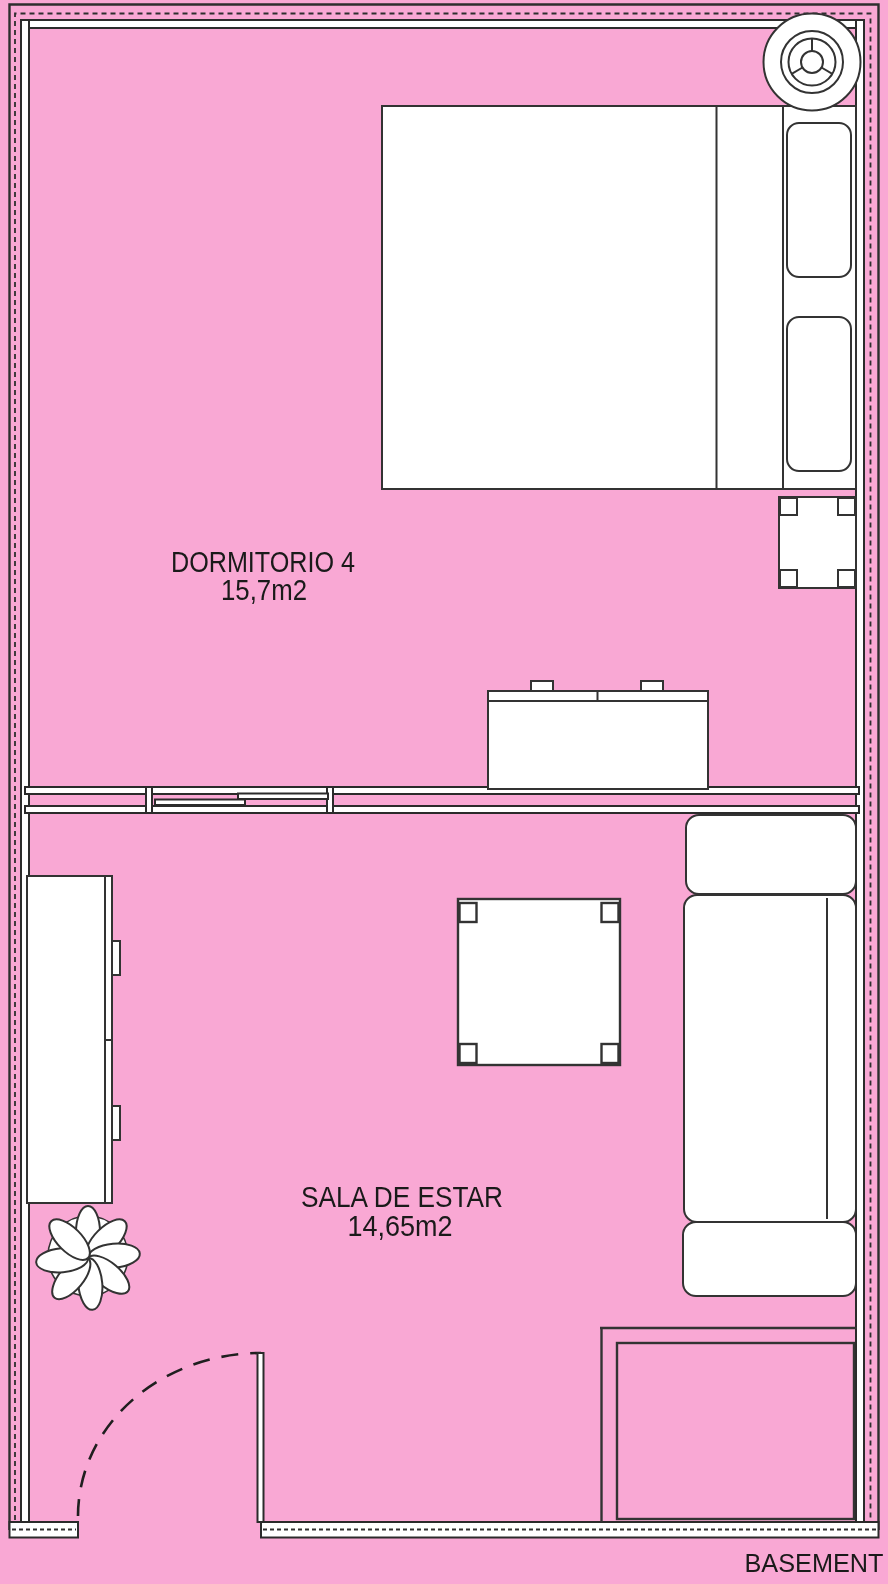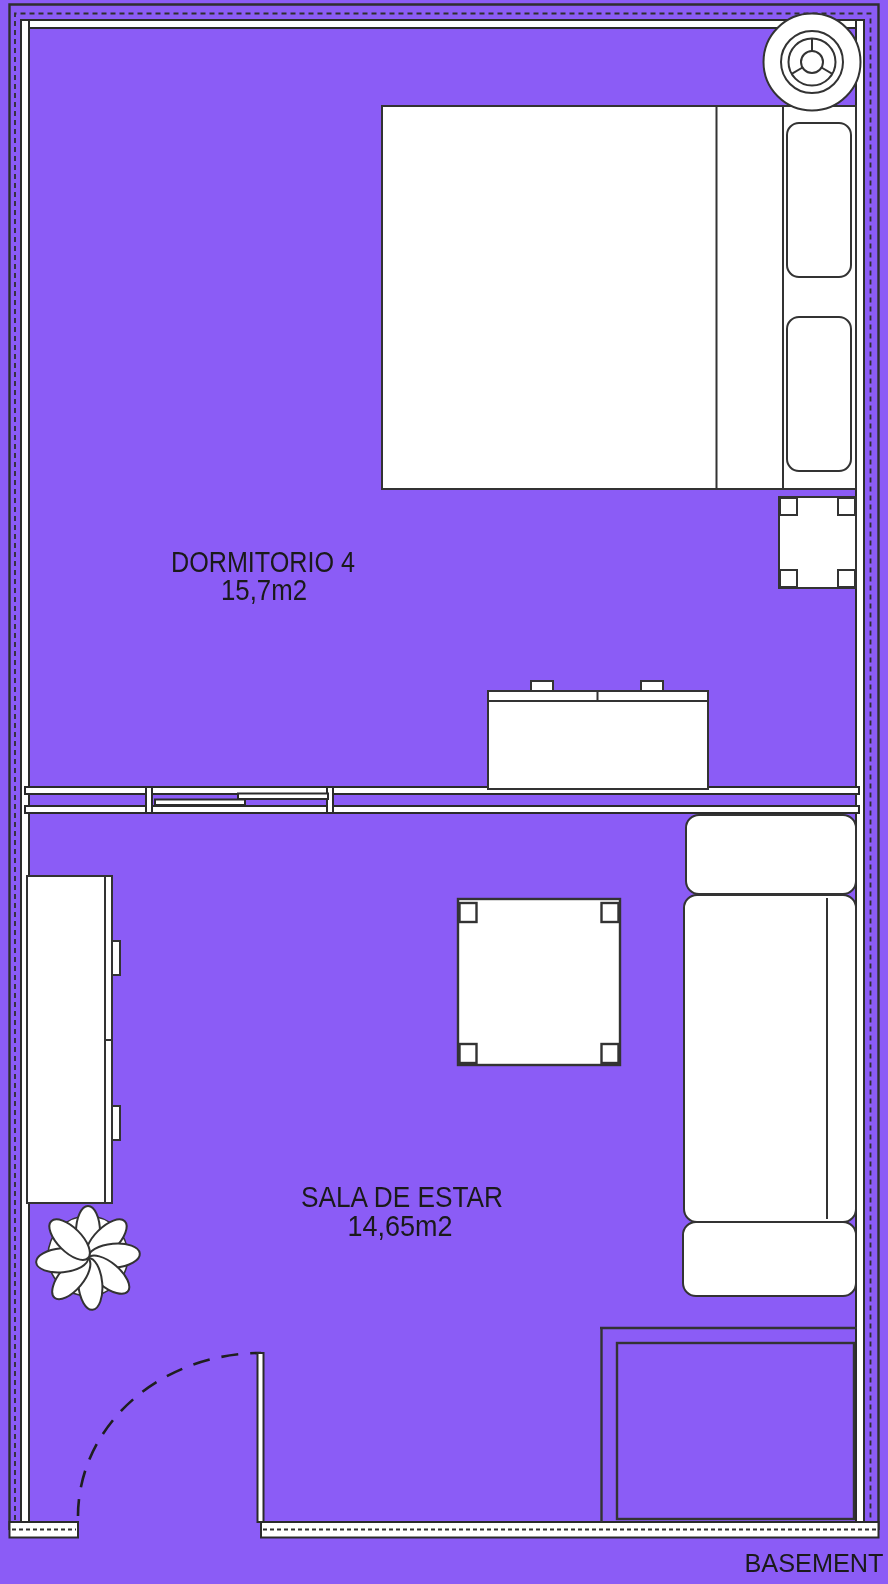--- a/index.html
+++ b/index.html
@@ -1,16 +1,16 @@
 <!DOCTYPE html>
 <html><head>
 <meta charset="utf-8">
 <style>
   html,body{margin:0;padding:0;background:#fff;}
-  #plan{position:relative;width:888px;height:1584px;background:#8b5cf6;overflow:hidden;
+  #plan{position:relative;width:888px;height:1584px;background:#f9a8d4;overflow:hidden;
         font-family:"Liberation Sans", sans-serif;}
   #plan svg{position:absolute;left:0;top:0;}
   text{fill:#1a1a1a;}
 </style>
 </head>
 <body>
 
 <div id="plan">
 <svg width="888" height="1584" viewBox="0 0 888 1584">
 

